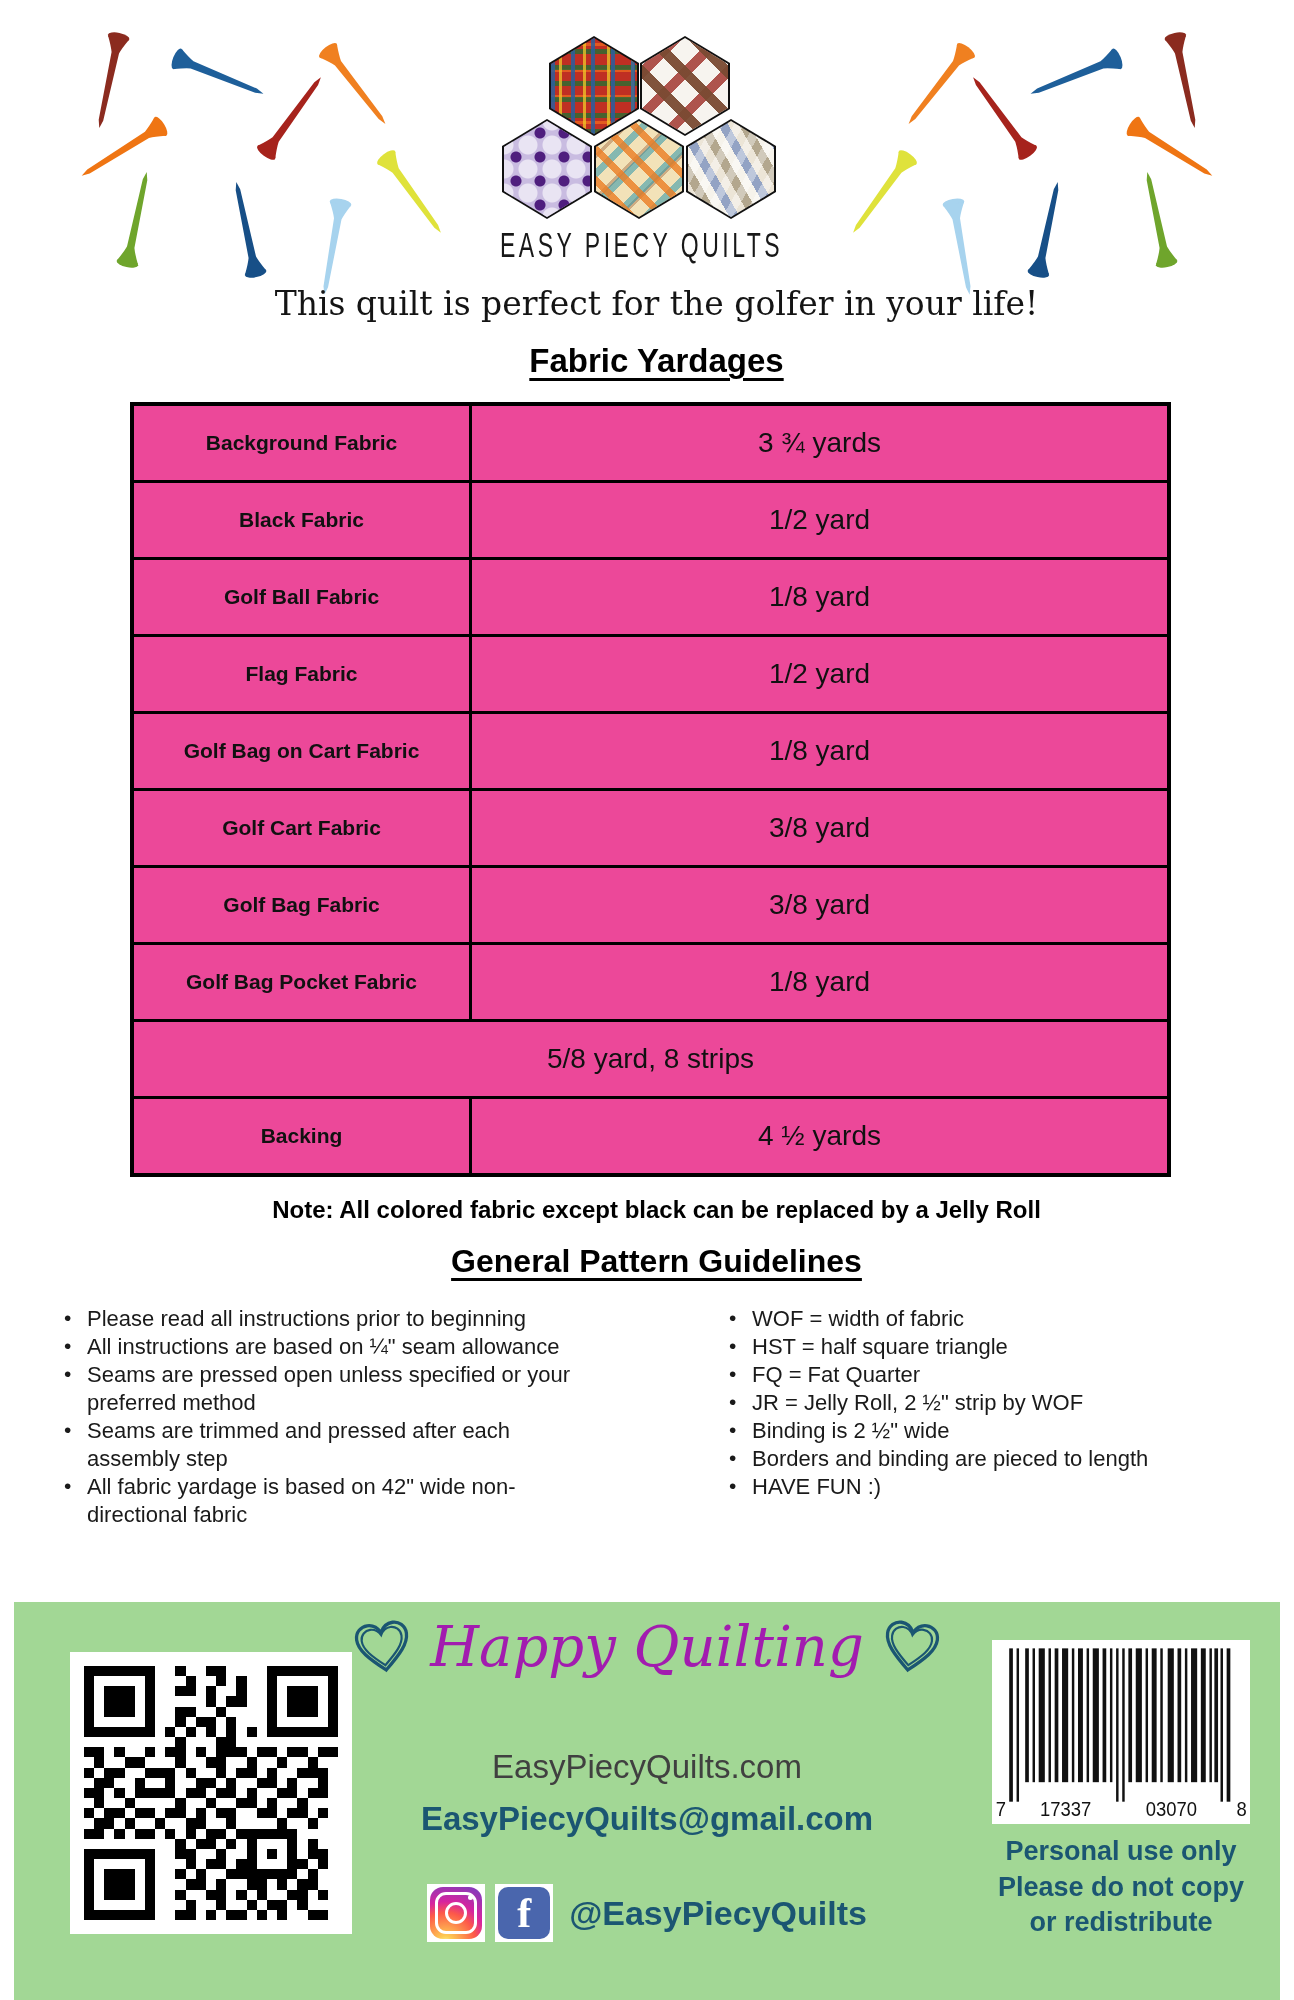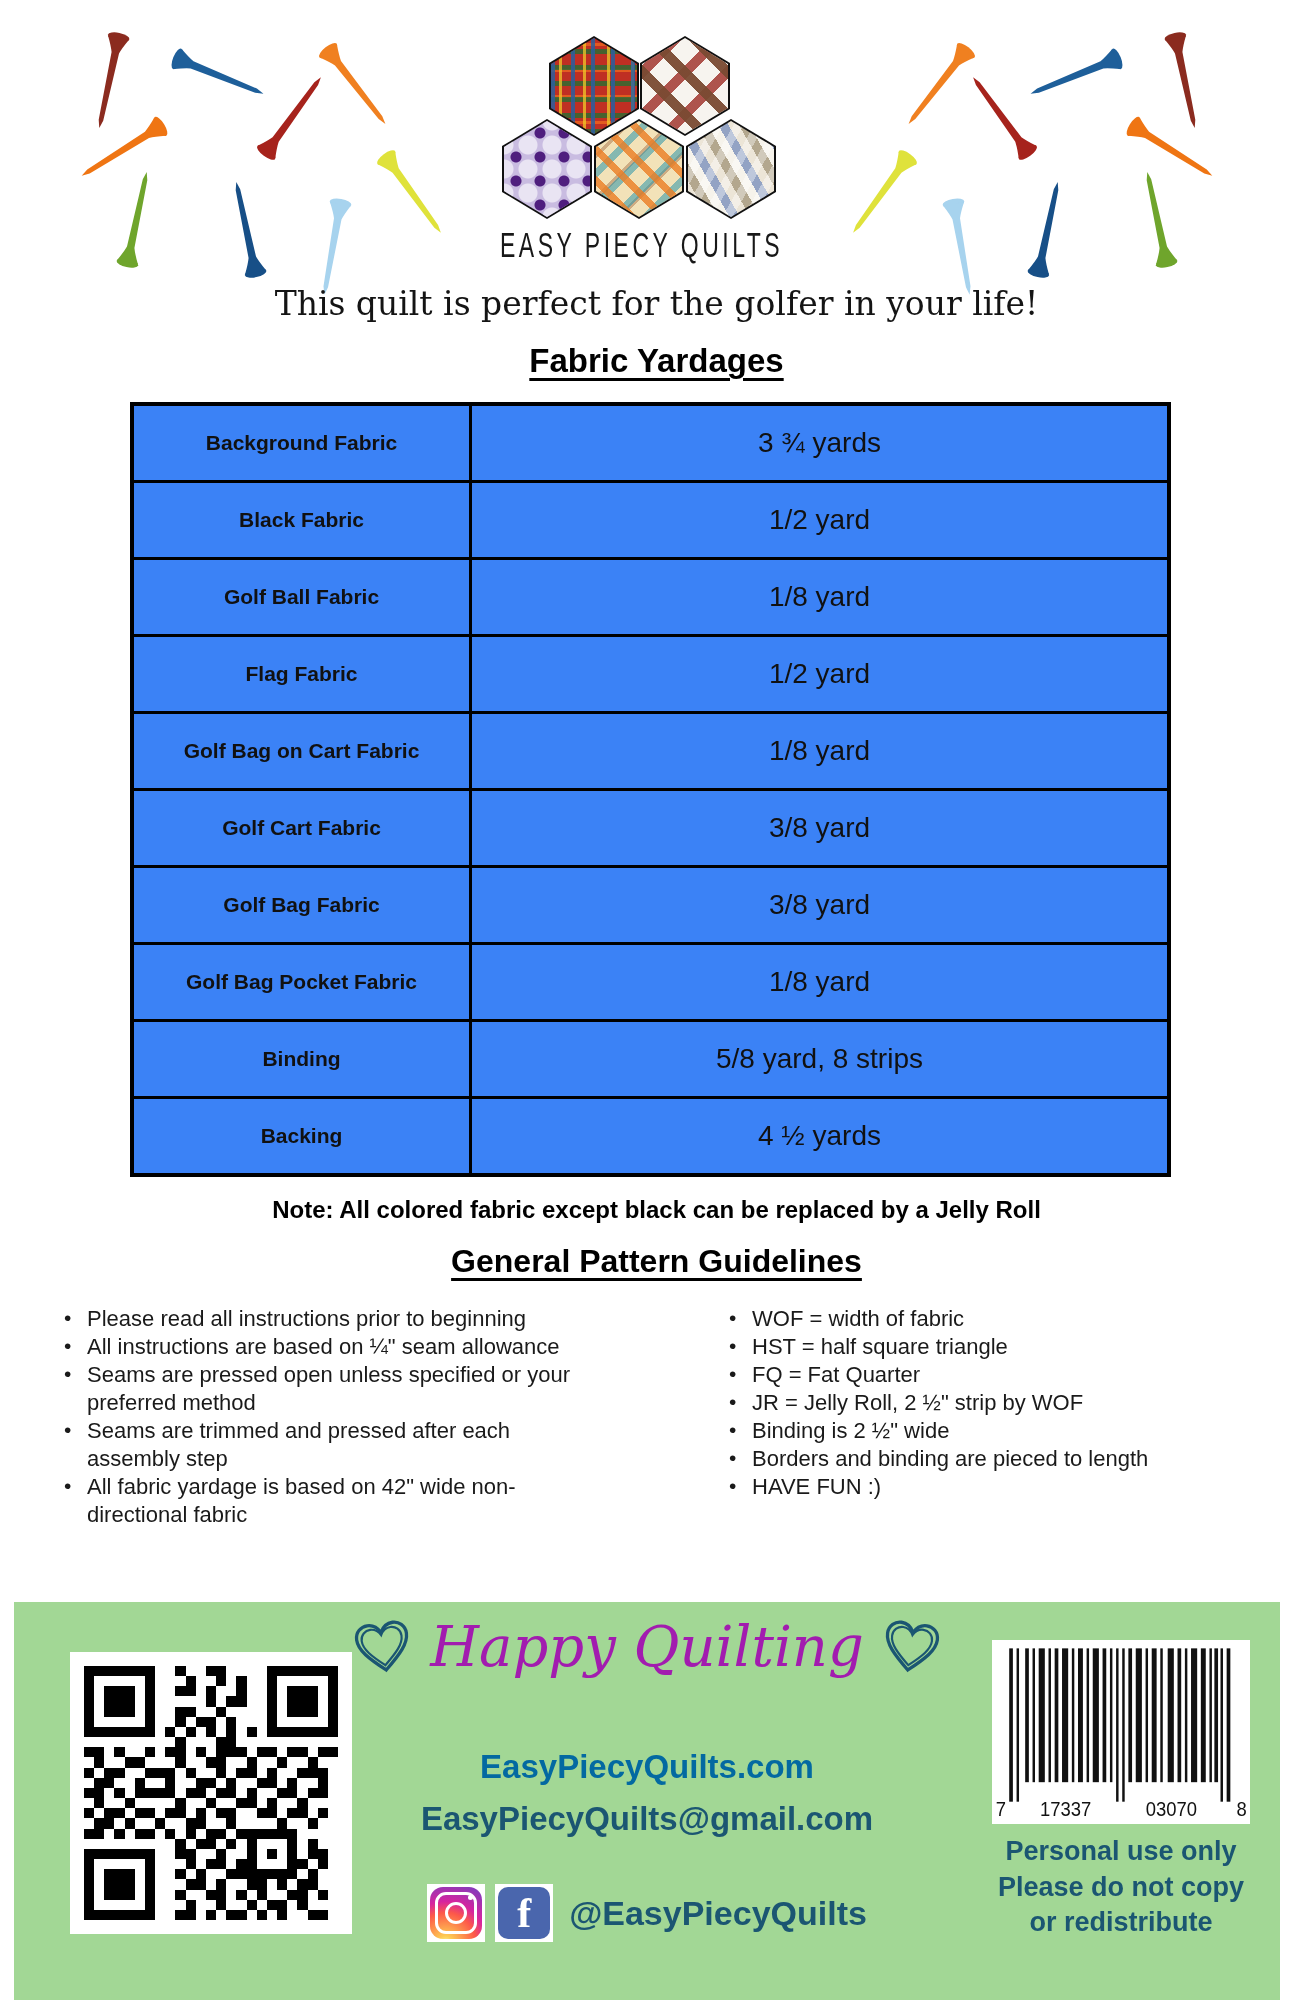--- a/index.html
+++ b/index.html
@@ -50,21 +50,21 @@
   
   .tagline{position:absolute;left:0;top:284px;width:100%;text-align:center;
       font-family:"DejaVu Serif",cursive,serif;font-weight:500;
       font-size:33px;color:#141414;}
   .h-underline{position:absolute;left:0;width:100%;text-align:center;font-weight:bold;color:#000;
       text-decoration:underline;text-decoration-thickness:3px;text-underline-offset:6px;}
   .yard-title{top:342px;font-size:33px;}
   .guide-title{top:1243px;font-size:32px;}
 
   
-  .ytable{position:absolute;left:130px;top:402px;width:1033px;border:4px solid #000;background:#3b82f6;}
+  .ytable{position:absolute;left:130px;top:402px;width:1033px;border:4px solid #000;background:#ec4899;}
   .yrow{display:flex;border-bottom:3px solid #000;}
   .yrow:last-child{border-bottom:none;}
   .ycell-label{width:335px;height:74px;border-right:3px solid #000;display:flex;
       align-items:center;justify-content:center;font-weight:bold;font-size:21px;text-align:center;}
   .ycell-value{flex:1;height:74px;display:flex;align-items:center;justify-content:center;
       font-size:28px;font-weight:400;}
 
   .note{position:absolute;left:0;top:1196px;width:100%;text-align:center;
       font-size:24px;font-weight:bold;color:#000;}
 
@@ -85,21 +85,21 @@
   .happy-text{font-family:"DejaVu Serif",cursive,serif;font-style:italic;font-weight:500;
       font-size:56px;color:#a21caf;}
   .heart{width:62px;height:58px;}
   .heart.l{transform:rotate(-8deg);}
   .heart.r{transform:rotate(8deg);}
 
   .qr-card{position:absolute;left:56px;top:50px;width:254px;height:254px;background:#fff;padding:14px;}
   .qr-card svg{width:254px;height:254px;display:block;}
 
   .website{position:absolute;left:0;top:146px;width:100%;text-align:center;
-      font-size:33px;font-weight:bold;color:#0369a1;}
+      font-size:33px;font-weight:normal;color:#404040;}
   .email{position:absolute;left:0;top:198px;width:100%;text-align:center;
       font-size:33px;font-weight:bold;color:#1B5672;}
 
   .social-row{position:absolute;left:0;top:282px;width:100%;display:flex;align-items:center;
       justify-content:center;gap:10px;}
   .icon-card{background:#fff;padding:3px;line-height:0;}
   .ig{position:relative;width:52px;height:52px;border-radius:13px;display:inline-block;
       background:radial-gradient(circle at 30% 107%, #fdf497 0%, #fdcb52 10%, #fd5949 45%, #d6249f 62%, #8a3ab9 90%);}
   .ig::before{content:"";position:absolute;inset:5px;border:3px solid #fff;border-radius:11px;}
   .ig::after{content:"";position:absolute;left:15px;top:15px;width:16px;height:16px;
@@ -202,21 +202,20 @@
     </div>
     <div class="yrow">
       <div class="ycell-label">Golf Bag Fabric</div>
       <div class="ycell-value">3/8 yard</div>
     </div>
     <div class="yrow">
       <div class="ycell-label">Golf Bag Pocket Fabric</div>
       <div class="ycell-value">1/8 yard</div>
     </div>
     <div class="yrow">
-      <div class="ycell-label">Binding</div>
       <div class="ycell-value">5/8 yard, 8 strips</div>
     </div>
     <div class="yrow">
       <div class="ycell-label">Backing</div>
       <div class="ycell-value">4 ½ yards</div>
     </div>
   </div>
 
   <div class="note">Note: All colored fabric except black can be replaced by a Jelly Roll</div>
 

